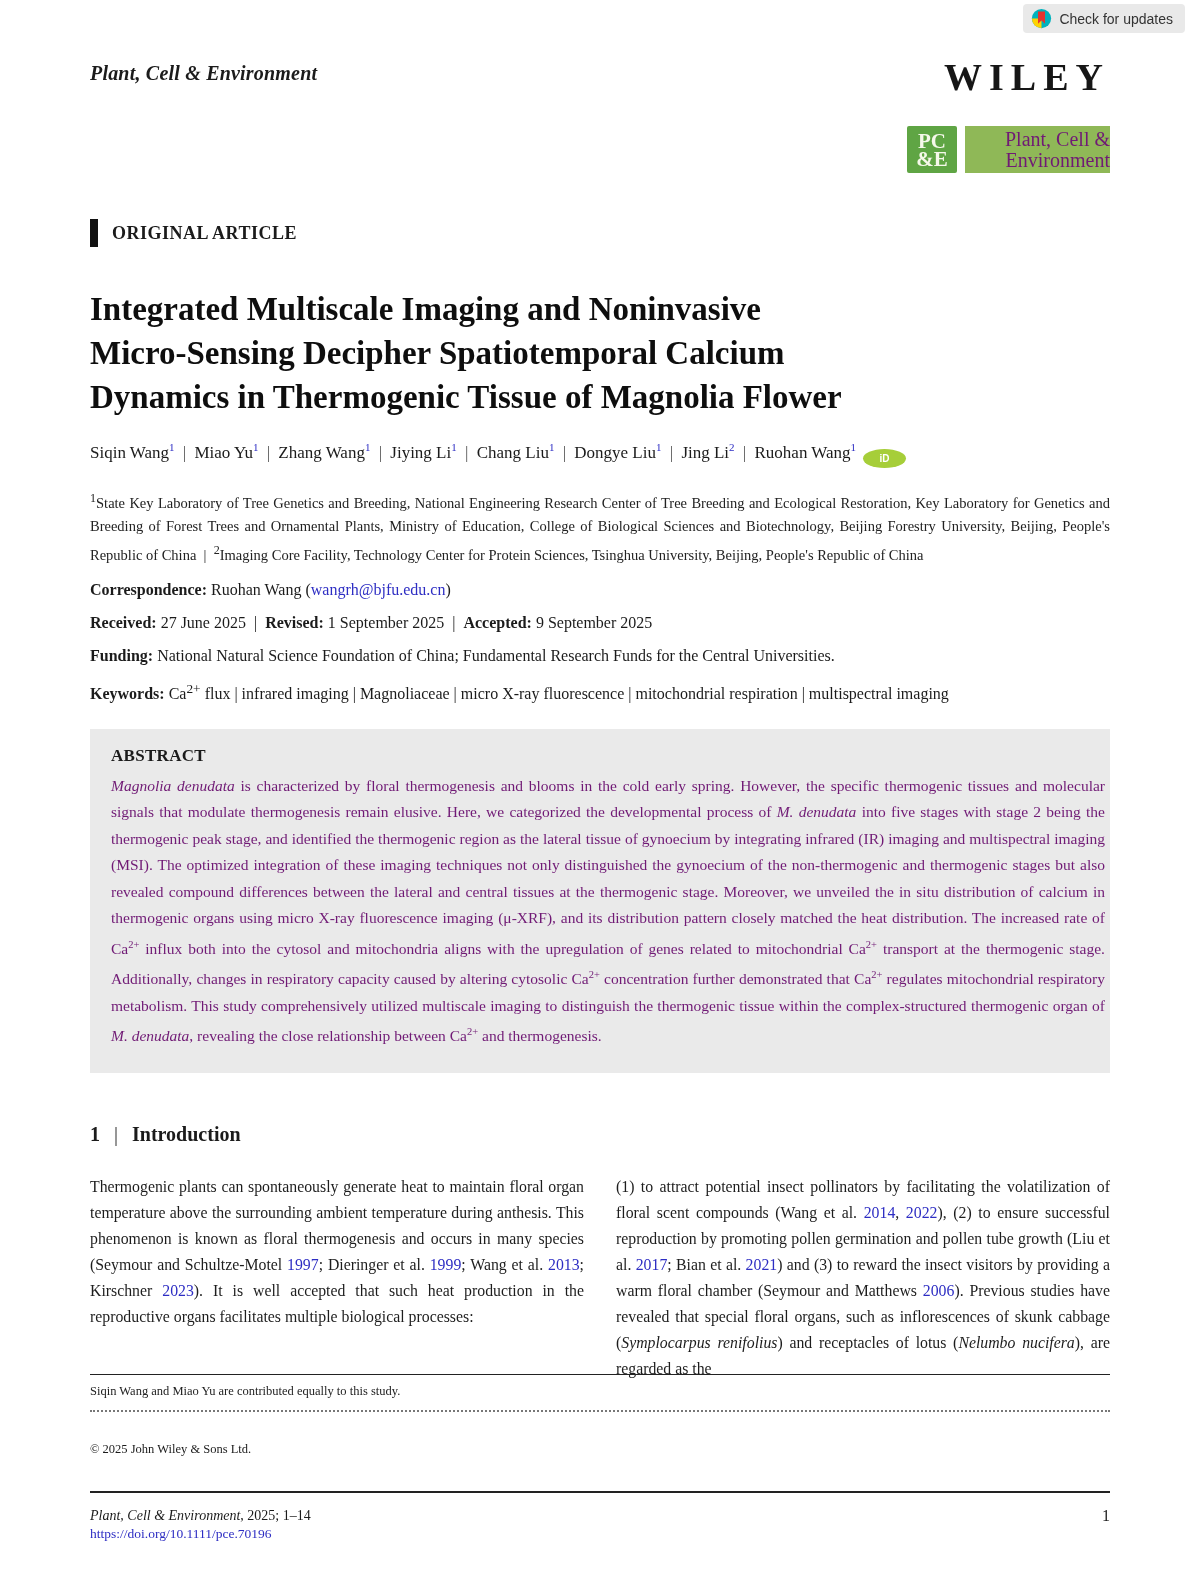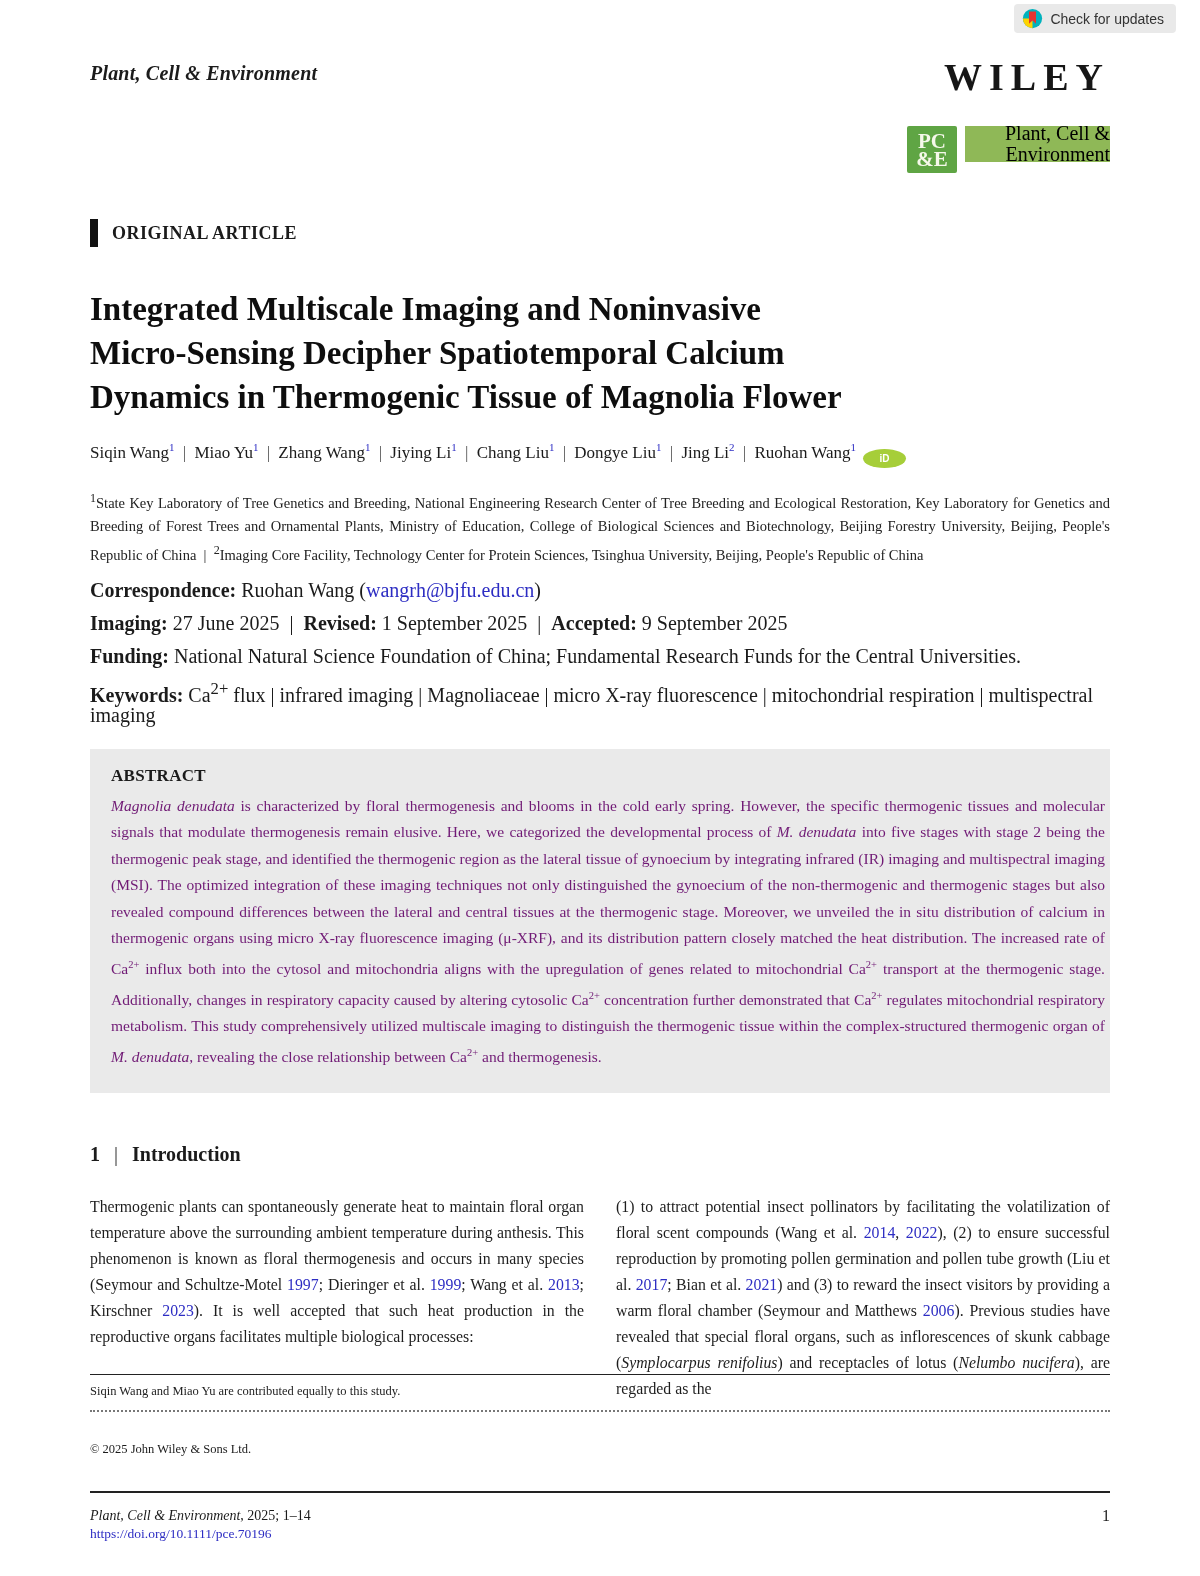--- a/index.html
+++ b/index.html
@@ -6,43 +6,43 @@
   html,body { background:#ffffff; }
   body {
     width:1200px; height:1576px; position:relative;
     font-family:"Liberation Serif", serif; color:#1b1b1b;
     overflow:hidden;
   }
   .page { padding:0 90px; }
 
   
   .check-badge {
-    position:absolute; top:4px; right:24px;
+    position:absolute; top:4px; right:15px;
     display:flex; align-items:center; gap:7px;
     background:#e9e9e9; border-radius:4px;
     padding:4px 12px 4px 8px;
     font-family:"Liberation Sans", sans-serif;
     font-size:14px; color:#333; cursor:pointer;
   }
 
   
   .header-row { display:flex; justify-content:space-between; padding-top:58px; }
   .journal-name { font-size:20px; font-weight:bold; font-style:italic; margin-top:4px; letter-spacing:.2px; }
   .header-right { text-align:right; }
   .wiley { font-size:38px; font-weight:bold; letter-spacing:7px; color:#161616; line-height:1; }
   .pce-row { display:flex; gap:8px; justify-content:flex-end; margin-top:30px; }
   .pce-icon {
     width:50px; height:47px; background:#5fa544; border-radius:2px;
     color:#f5f8ea; font-weight:bold; font-size:21px; line-height:18px;
     display:flex; flex-direction:column; justify-content:center; align-items:center;
     letter-spacing:0;
   }
   .pce-banner {
-    width:145px; height:36px; background:#8fb857;
-    color:#000000; font-size:20px; line-height:21px;
+    width:145px; height:47px; background:#8fb857;
+    color:#701a75; font-size:20px; line-height:21px;
     display:flex; flex-direction:column; justify-content:center;
     padding-left:11px;
   }
 
   
   .article-type { display:flex; align-items:center; gap:14px; margin-top:46px; }
   .article-type-bar { width:8px; height:28px; background:#111; }
   .article-type-label { font-size:18px; font-weight:bold; letter-spacing:.5px; }
 
   
@@ -50,21 +50,21 @@
   .authors { margin-top:22px; font-size:17px; }
   .authors sup { color:#2d2dc3; font-size:11px; }
   .authors .sep { color:#555; padding:0 4px; }
   .orcid {
     display:inline-flex; width:43px; height:19px; border-radius:50%;
     background:#a6ce39; color:#fff; font-family:"Liberation Sans", sans-serif;
     font-size:10px; font-weight:bold; align-items:center; justify-content:center;
     vertical-align:-4px; margin-left:7px; cursor:pointer;
   }
   .affiliations { margin-top:18px; font-size:14.5px; line-height:24px; text-align:justify; color:#222; }
-  .meta-line { margin-top:13px; font-size:20px; line-height:20px; }
+  .meta-line { margin-top:13px; font-size:16px; line-height:20px; }
   .meta-line b { font-weight:bold; }
   a, .link { color:#2d2dc3; text-decoration:none; cursor:pointer; }
 
   
   .abstract {
     margin-top:24px; background:#eaeaea; padding:17px 5px 23px 21px;
   }
   .abstract-heading { font-size:17px; font-weight:bold; letter-spacing:.3px; }
   .abstract-body { margin-top:7px; font-size:15.5px; line-height:26.5px; text-align:justify; color:#701a75; }
   .abstract-body sup { font-size:10.5px; }
@@ -130,21 +130,21 @@
   <div class="authors">
     <span>Siqin Wang<sup>1</sup> <span class="sep">|</span> Miao Yu<sup>1</sup> <span class="sep">|</span> Zhang Wang<sup>1</sup> <span class="sep">|</span> Jiying Li<sup>1</sup> <span class="sep">|</span> Chang Liu<sup>1</sup> <span class="sep">|</span> Dongye Liu<sup>1</sup> <span class="sep">|</span> Jing Li<sup>2</sup> <span class="sep">|</span> Ruohan Wang<sup>1</sup></span><span class="orcid">iD</span>
   </div>
 
   <div class="affiliations"><sup>1</sup>State Key Laboratory of Tree Genetics and Breeding, National Engineering Research Center of Tree Breeding and Ecological Restoration, Key Laboratory for Genetics and Breeding of Forest Trees and Ornamental Plants, Ministry of Education, College of Biological Sciences and Biotechnology, Beijing Forestry University, Beijing, People's Republic of China &nbsp;|&nbsp; <sup>2</sup>Imaging Core Facility, Technology Center for Protein Sciences, Tsinghua University, Beijing, People's Republic of China</div>
 
   <div class="meta-line">
     <b>Correspondence:</b><span> Ruohan Wang (</span><a>wangrh@bjfu.edu.cn</a><span>)</span>
   </div>
 
-  <div class="meta-line"><b>Imaging:</b> 27 June 2025 &nbsp;|&nbsp; <b>Revised:</b> 1 September 2025 &nbsp;|&nbsp; <b>Accepted:</b> 9 September 2025</div>
+  <div class="meta-line"><b>Received:</b> 27 June 2025 &nbsp;|&nbsp; <b>Revised:</b> 1 September 2025 &nbsp;|&nbsp; <b>Accepted:</b> 9 September 2025</div>
 
   <div class="meta-line"><b>Funding:</b> National Natural Science Foundation of China; Fundamental Research Funds for the Central Universities.</div>
 
   <div class="meta-line"><b>Keywords:</b> Ca<sup>2+</sup> flux | infrared imaging | Magnoliaceae | micro X-ray fluorescence | mitochondrial respiration | multispectral imaging</div>
 
   <div class="abstract">
     <div class="abstract-heading">ABSTRACT</div>
     <div class="abstract-body"><i>Magnolia denudata</i> is characterized by floral thermogenesis and blooms in the cold early spring. However, the specific ther­mogenic tissues and molecular signals that modulate thermogenesis remain elusive. Here, we categorized the developmental process of <i>M. denudata</i> into five stages with stage 2 being the thermogenic peak stage, and identified the thermogenic region as the lateral tissue of gynoecium by integrating infrared (IR) imaging and multispectral imaging (MSI). The optimized integration of these imaging techniques not only distinguished the gynoecium of the non-thermogenic and thermogenic stages but also revealed compound differences between the lateral and central tissues at the thermogenic stage. Moreover, we unveiled the in situ distribution of calcium in thermogenic organs using micro X-ray fluorescence imaging (μ-XRF), and its distribution pattern closely matched the heat distribution. The increased rate of Ca<sup>2+</sup> influx both into the cytosol and mitochondria aligns with the upregulation of genes related to mitochondrial Ca<sup>2+</sup> transport at the thermogenic stage. Additionally, changes in respiratory capacity caused by altering cytosolic Ca<sup>2+</sup> concentration further demonstrated that Ca<sup>2+</sup> regulates mitochondrial respiratory metabolism. This study comprehensively utilized multiscale imaging to distinguish the thermogenic tissue within the complex-structured thermogenic organ of <i>M. denudata</i>, revealing the close relationship between Ca<sup>2+</sup> and thermogenesis.</div>
   </div>
 

